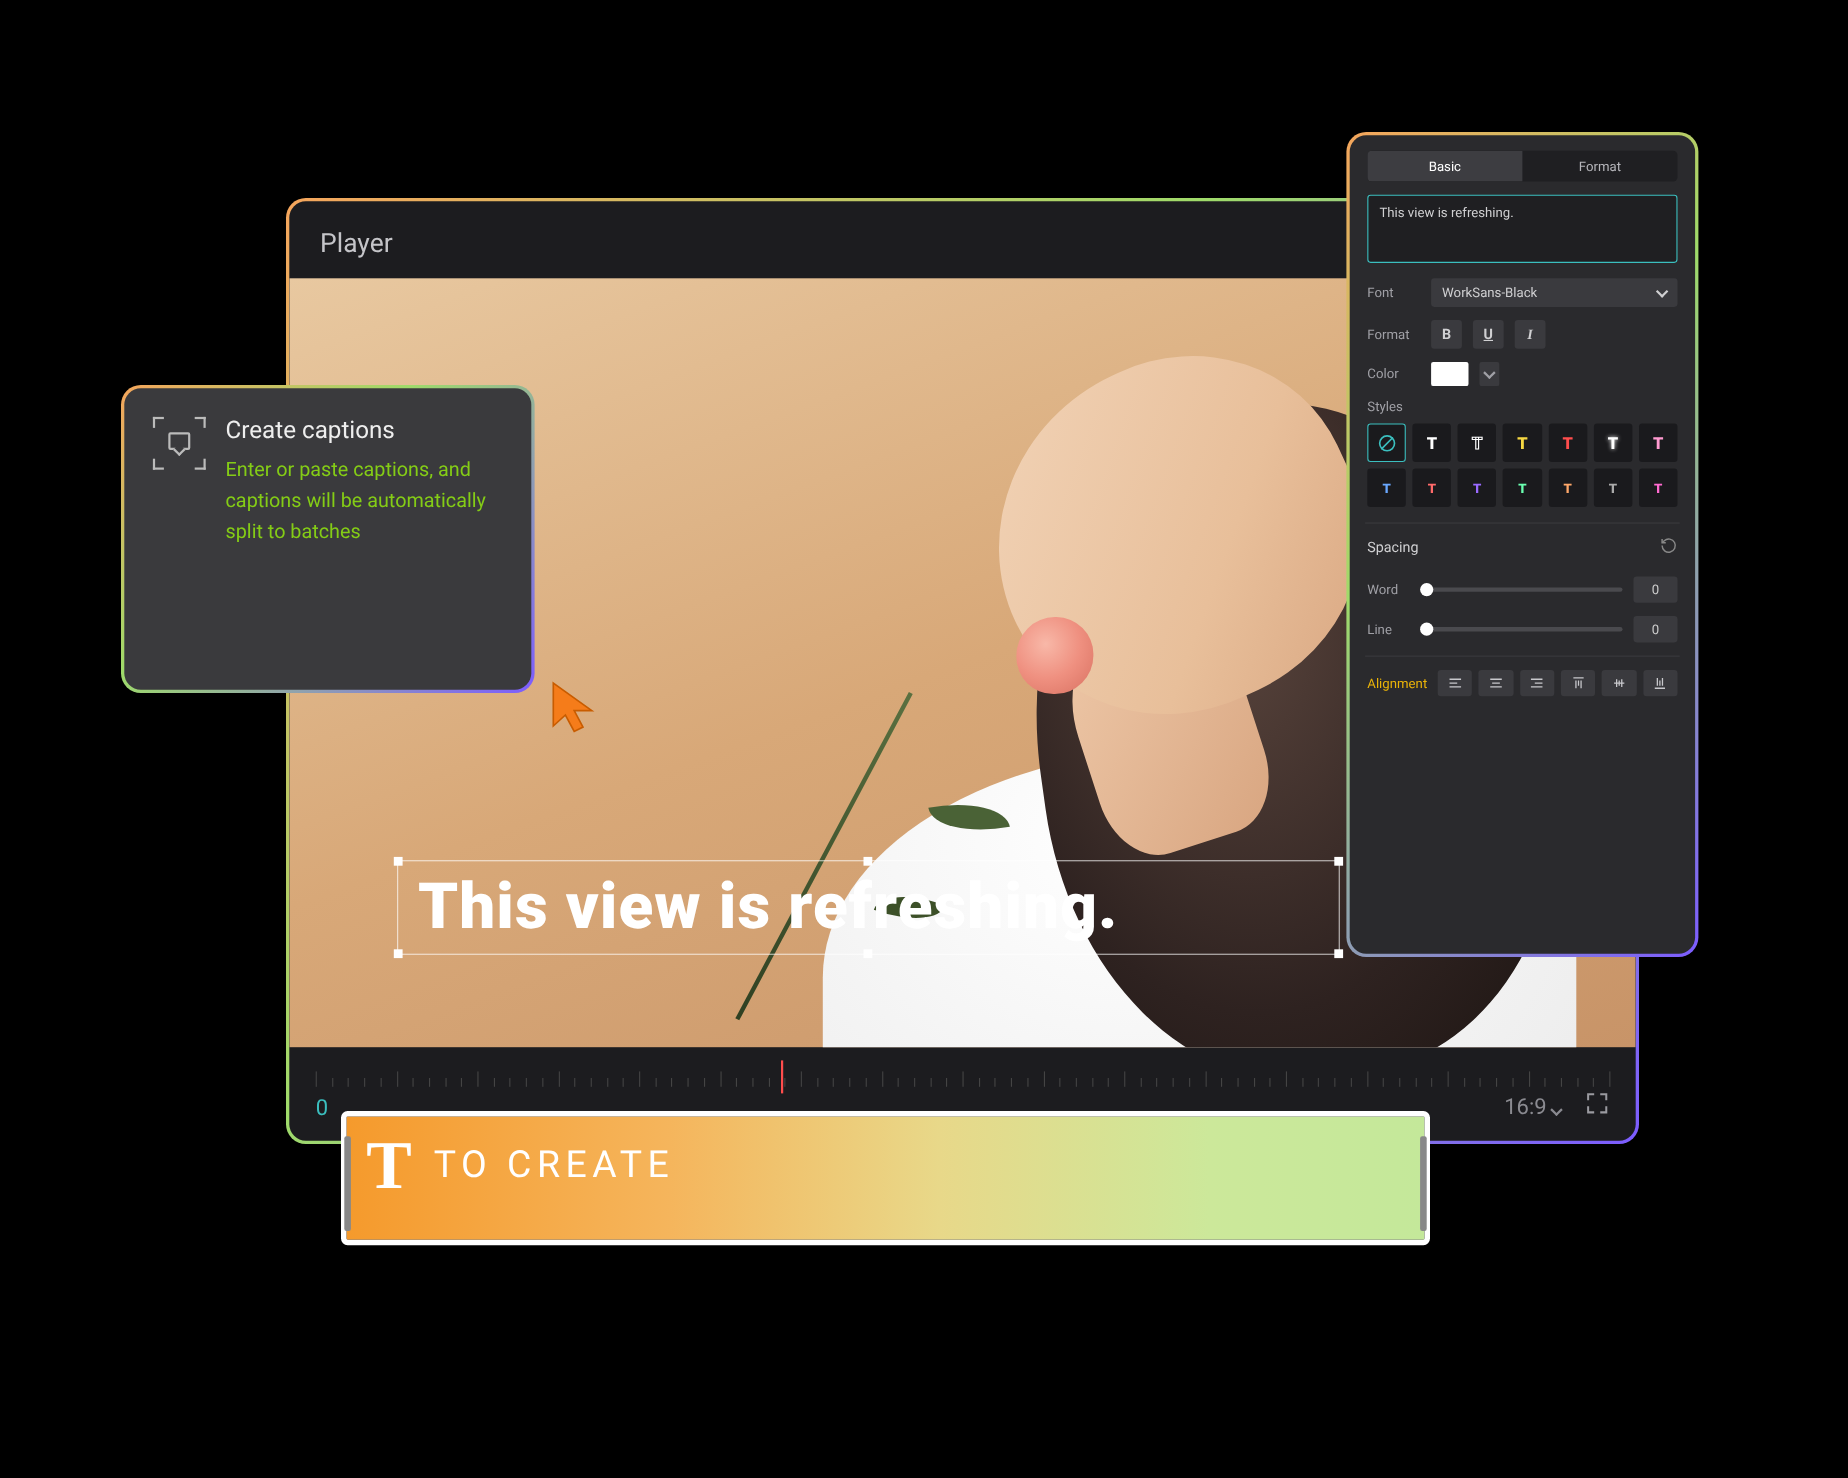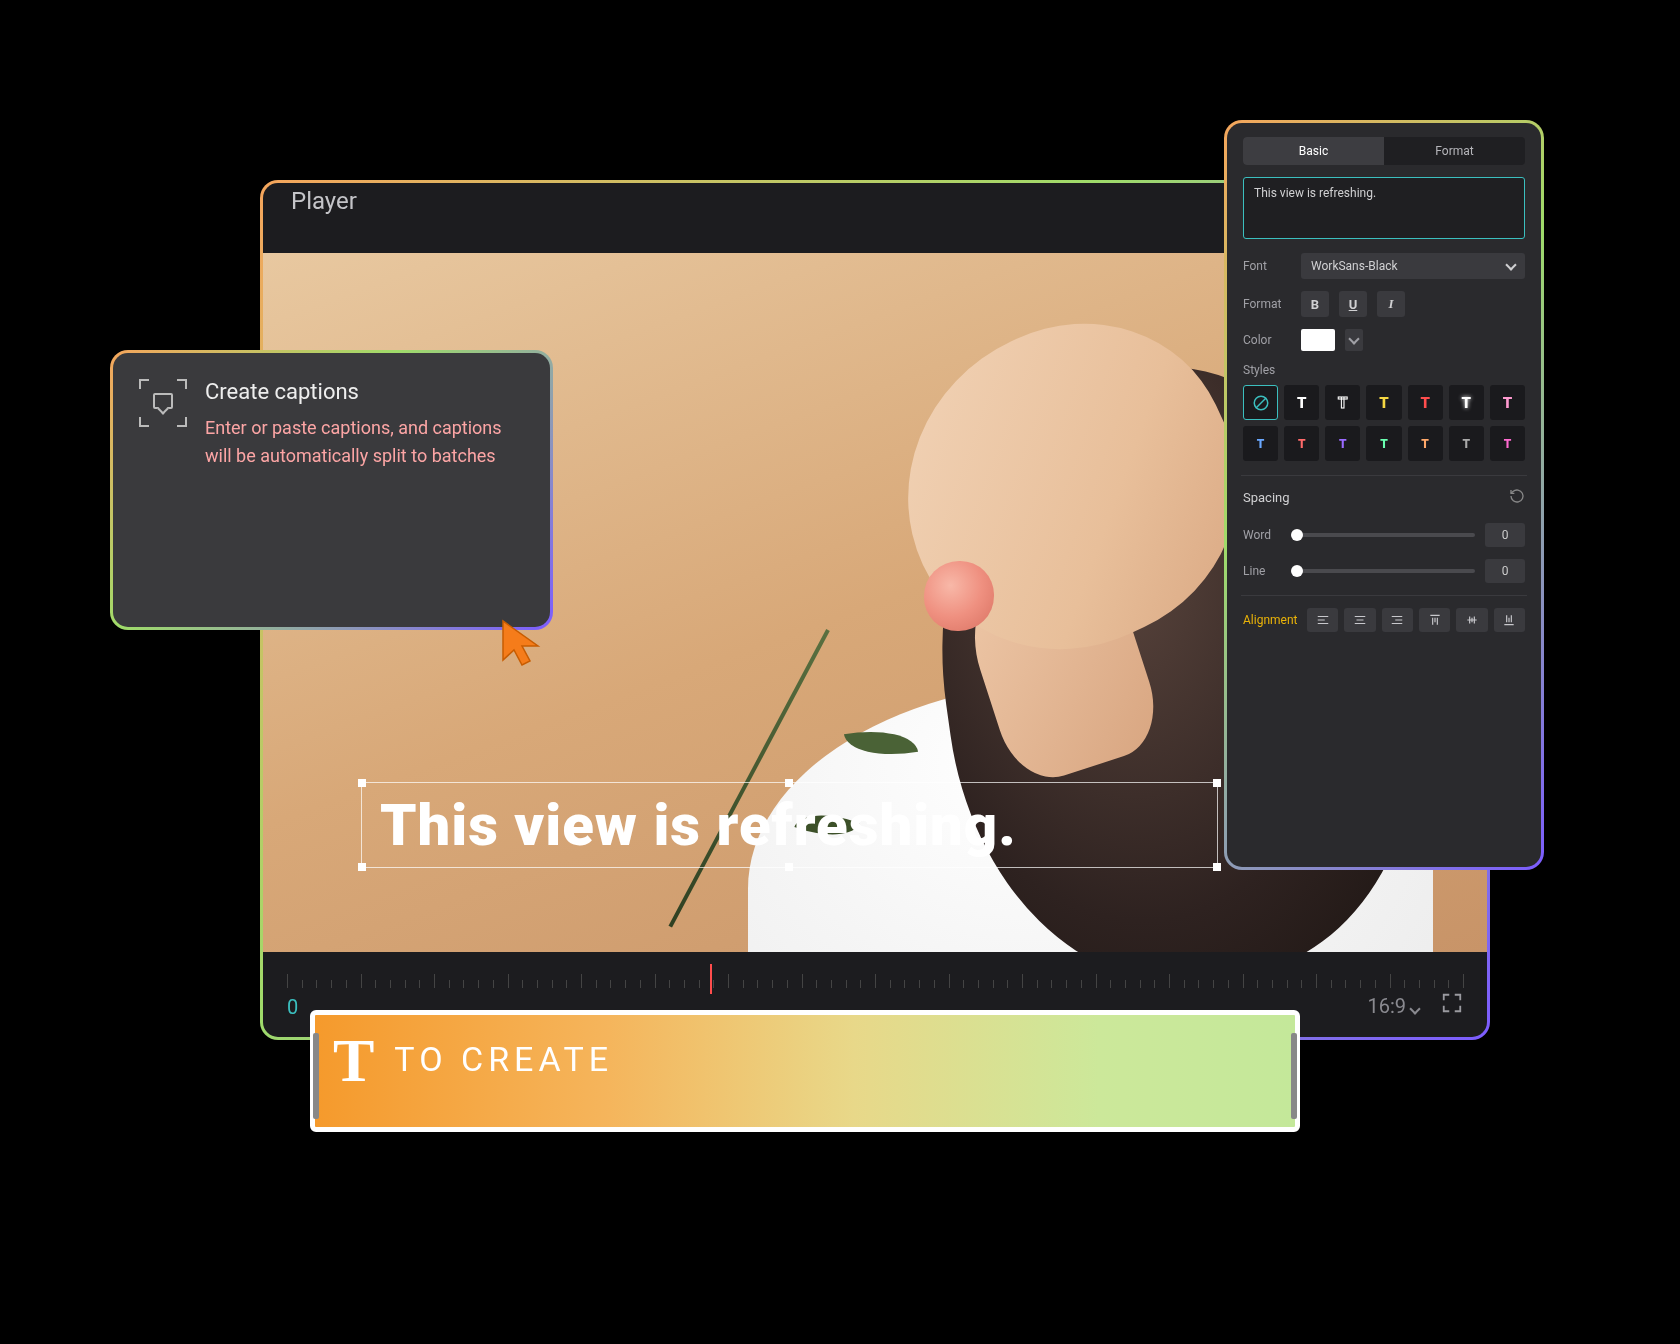--- a/index.html
+++ b/index.html
@@ -18,21 +18,21 @@
   body { margin:0; width:1680px; height:1344px; background:var(--bg); color:var(--text); position:relative; overflow:hidden; }
   .stage { position:absolute; inset:0; }
 
   
   .grad-wrap { position:absolute; border-radius:18px; padding:3px; background:linear-gradient(135deg, var(--border-grad-1) 0%, var(--border-grad-2) 40%, var(--border-grad-3) 100%); }
   .grad-inner { background:var(--panel-dark); border-radius:15px; width:100%; height:100%; position:relative; overflow:hidden; }
 
   
   #player { left:260px; top:180px; width:1230px; height:860px; }
   #player .grad-inner { background:#1c1c1f; }
-  .player-header { padding:4px 28px 16px; font-size:24px; color:#c4c4c8; }
+  .player-header { padding:24px 28px 16px; font-size:24px; color:#c4c4c8; }
   .player-canvas { position:absolute; left:0; top:70px; right:0; bottom:85px; background:linear-gradient(160deg, #e8c8a0 0%, #d8a878 50%, #c89468 100%); overflow:hidden; }
 
   
   .portrait { position:absolute; left:22%; top:6%; width:80%; height:100%; }
   .hair { position:absolute; left:42%; top:10%; width:48%; height:88%; border-radius:50% 50% 45% 45%; background:radial-gradient(ellipse at 40% 30%, #5a453d 0%, #2e2220 60%, #1a1310 100%); transform:rotate(-8deg); }
   .face { position:absolute; left:38%; top:5%; width:34%; height:45%; border-radius:55% 48% 50% 50%; background:linear-gradient(135deg,#f2d4b8 0%, #e8bf9a 60%, #d8a580 100%); transform:rotate(-25deg); }
   .neck { position:absolute; left:46%; top:38%; width:16%; height:30%; background:linear-gradient(135deg,#eec8a8,#d8a580); transform:rotate(-18deg); border-radius:40% 40% 30% 30%; }
   .shirt { position:absolute; left:22%; top:55%; width:70%; height:60%; background:radial-gradient(ellipse at 40% 20%, #fff 0%, #f4f4f4 50%, #eaeaea 100%); border-radius:50% 40% 0 0; }
   .stem { position:absolute; left:30%; top:48%; width:4px; height:48%; background:linear-gradient(#5a7040,#2f4022); transform:rotate(28deg); transform-origin:top; }
   .leaf1 { position:absolute; left:32%; top:62%; width:70px; height:30px; background:#4a6236; border-radius:0 100% 0 100%; transform:rotate(-10deg);}
@@ -50,33 +50,33 @@
 
   .player-footer { position:absolute; left:0; right:0; bottom:0; height:85px; display:flex; align-items:flex-end; padding:0 24px 18px; gap:18px; color:#8a8a90; }
   .ruler { position:absolute; left:24px; right:24px; top:10px; height:26px; }
   .ruler-tick { position:absolute; bottom:0; width:1px; height:8px; background:#444; }
   .ruler-tick.big { height:14px; }
   .playhead { position:absolute; top:2px; width:2px; height:30px; background:#ff4d4d; left:36%; }
   .footer-right { margin-left:auto; display:flex; align-items:center; gap:22px; font-size:20px; }
   .tc { color:var(--teal); font-size:20px; }
 
   
-  #captions { left:110px; top:350px; width:443px; height:280px; }
+  #captions { left:110px; top:350px; width:376px; height:280px; }
   #captions .grad-inner { background:#3a3a3d; display:flex; flex-direction:column; }
   .cap-body { display:flex; gap:18px; padding:26px 26px 20px; flex:1; }
   .cap-icon-wrap { width:48px; height:48px; position:relative; flex:none; }
   .corner { position:absolute; width:10px; height:10px; border:2px solid #bbb; }
   .corner.tl { top:0; left:0; border-right:none; border-bottom:none; }
   .corner.tr { top:0; right:0; border-left:none; border-bottom:none; }
   .corner.bl { bottom:0; left:0; border-right:none; border-top:none; }
   .corner.br { bottom:0; right:0; border-left:none; border-top:none; }
   .cap-glyph { position:absolute; left:14px; top:14px; width:20px; height:16px; border:2px solid #bbb; border-radius:2px; }
   .cap-glyph::after { content:''; position:absolute; left:4px; bottom:-6px; width:6px; height:6px; border-left:2px solid #bbb; border-bottom:2px solid #bbb; transform:rotate(-45deg); background:#3a3a3d; }
   .cap-title { font-size:22px; color:#eee; margin-bottom:10px; }
-  .cap-desc { font-size:18px; color:#fca5a5; line-height:1.55; }
+  .cap-desc { font-size:18px; color:#84cc16; line-height:1.55; }
   .cap-footer { border-top:1px solid #4a4a4e; padding:18px 22px; display:flex; align-items:center; }
   .checkbox { width:18px; height:18px; border:2px solid #777; border-radius:3px; margin-right:12px; }
   .cap-footer-label { font-size:18px; color:#d0d0d2; }
   .add-btn { margin-left:auto; border:1.5px solid var(--teal); color:var(--teal); padding:9px 30px; border-radius:5px; font-size:18px; background:transparent; }
 
   .cursor { position:absolute; left:500px; top:618px; width:0; height:0; z-index:50; }
   .cursor svg { display:block; }
 
   
   #textpanel { left:1224px; top:120px; width:320px; height:750px; }

